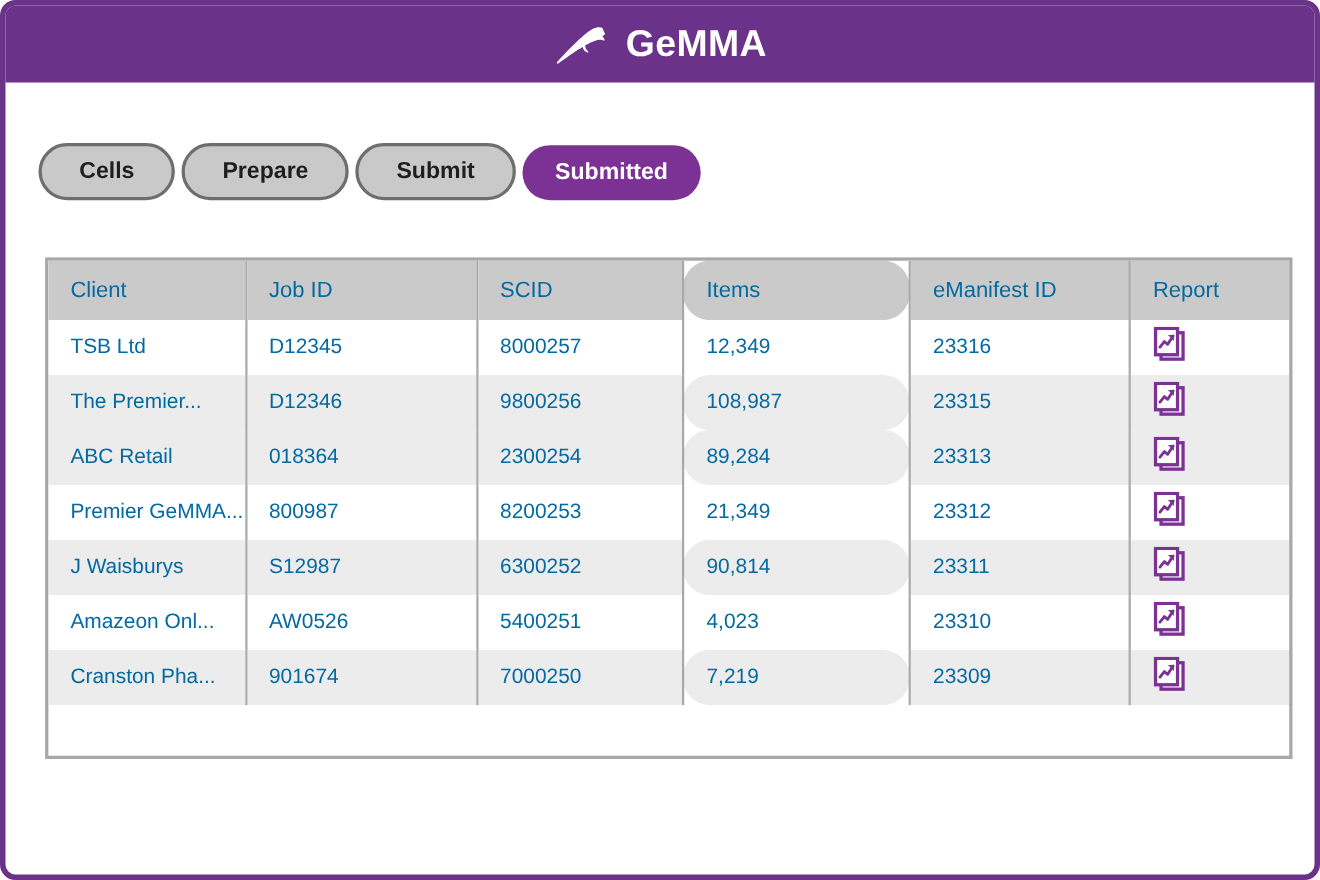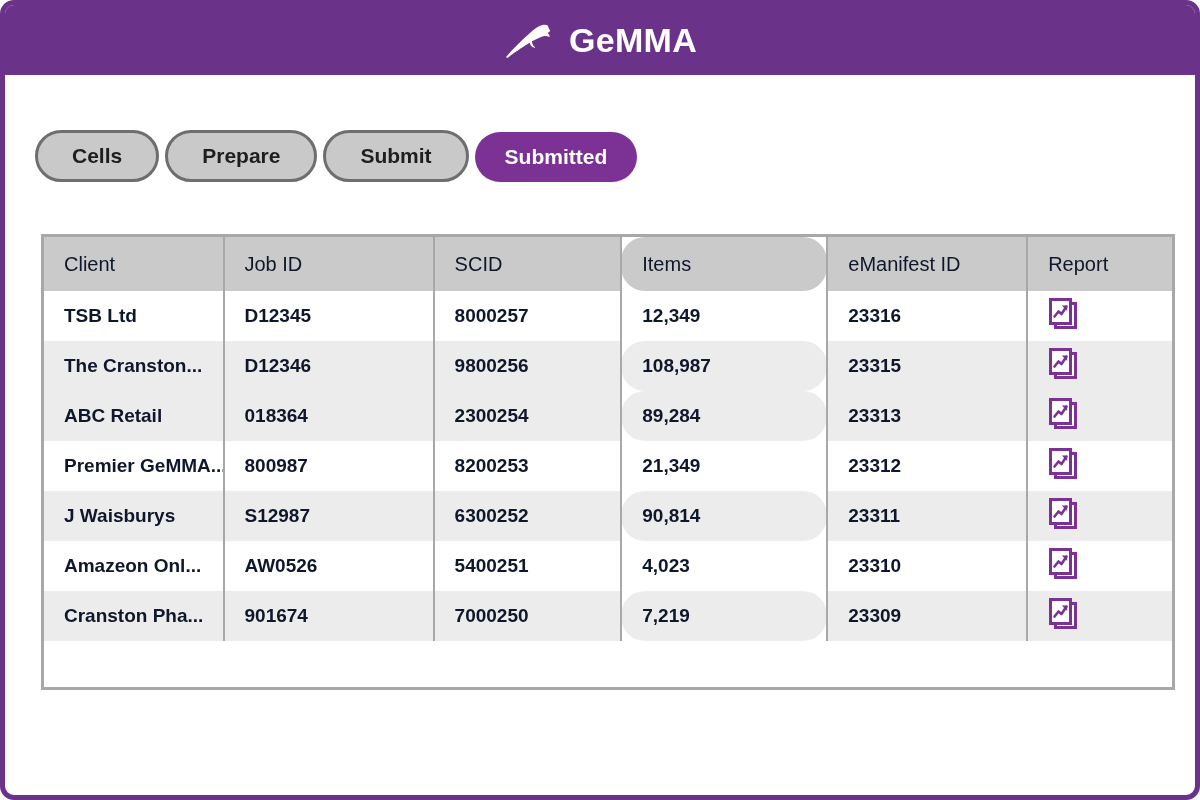--- a/index.html
+++ b/index.html
@@ -107,42 +107,41 @@
   table#submitted-table {
     width: 100%;
     border-collapse: collapse;
     table-layout: fixed;
   }
 
   table#submitted-table th,
   table#submitted-table td {
     text-align: left;
     font-size: 19px;
-    color: #0f172a;
+    color: #0369a1;
     padding: 0 0 0 20px;
     border-right: 2px solid #A8A8A8;
     overflow: hidden;
     white-space: nowrap;
   }
 
   table#submitted-table th:last-child,
   table#submitted-table td:last-child {
     border-right: none;
   }
 
   table#submitted-table thead th {
     background: #CACACA;
     height: 54px;
     font-weight: 400;
     font-size: 20px;
   }
 
   table#submitted-table tbody td {
     height: 50px;
-    font-weight: bold;
   }
 
   tbody tr.row-odd  td { background: #FFFFFF; }
   tbody tr.row-even td { background: #ECECEC; }
 
   
   .col-client    { width: 176px; }
   .col-jobid     { width: 206px; }
   .col-scid      { width: 184px; }
   .col-items     { width: 202px; border-radius: 24px; }
@@ -222,21 +221,21 @@
         <svg class="report-icon" viewBox="0 0 30 32">
           <rect x="7.5" y="5.5" width="20" height="24" fill="#ffffff" stroke="#7B3294" stroke-width="3"></rect>
           <rect x="2.5" y="1.5" width="20" height="24" fill="#ffffff" stroke="#7B3294" stroke-width="3"></rect>
           <path d="M6.5 18.5 L10.5 13.5 L13.5 16 L18.5 8.5" fill="none" stroke="#7B3294" stroke-width="2.6" stroke-linecap="round" stroke-linejoin="round"></path>
           <path d="M13.8 7.6 L19.2 7.6 L19.2 13.0 Z" fill="#7B3294"></path>
         </svg>
       </span>
     </td>
   </tr>
           <tr class="row-even">
-    <td class="col-client">The Cranston...</td>
+    <td class="col-client">The Premier...</td>
     <td class="col-jobid">D12346</td>
     <td class="col-scid">9800256</td>
     <td class="col-items">108,987</td>
     <td class="col-emanifest">23315</td>
     <td class="col-report report-cell">
       <span class="report-icon-btn">
         <svg class="report-icon" viewBox="0 0 30 32">
           <rect x="7.5" y="5.5" width="20" height="24" fill="#ffffff" stroke="#7B3294" stroke-width="3"></rect>
           <rect x="2.5" y="1.5" width="20" height="24" fill="#ffffff" stroke="#7B3294" stroke-width="3"></rect>
           <path d="M6.5 18.5 L10.5 13.5 L13.5 16 L18.5 8.5" fill="none" stroke="#7B3294" stroke-width="2.6" stroke-linecap="round" stroke-linejoin="round"></path>

